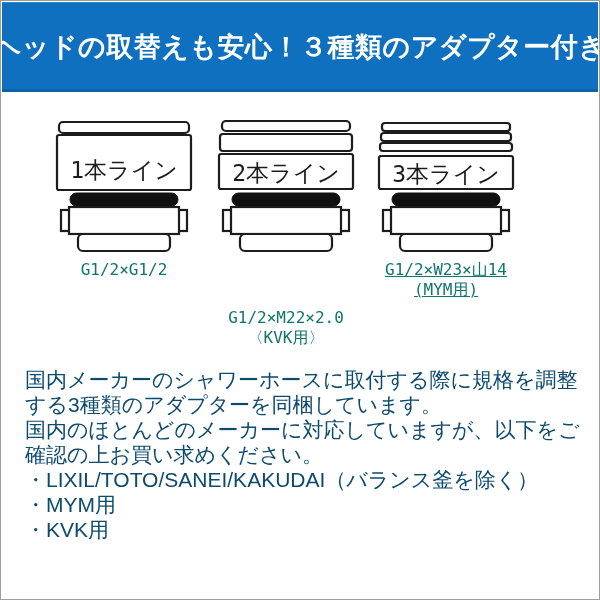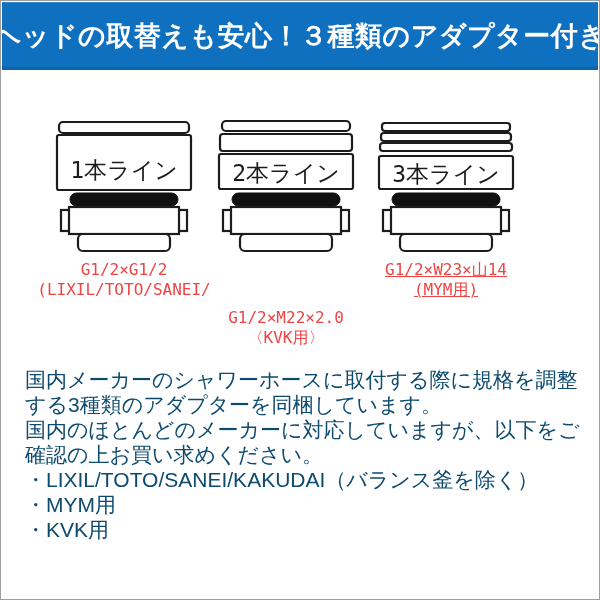--- a/index.html
+++ b/index.html
@@ -12,21 +12,21 @@
     position: relative;
     width: 598px; height: 598px;
     border: 1px solid #9e9e9e;
     background: #ffffff;
     overflow: hidden;
   }
   
   .header {
     position: absolute;
     left: 1px; right: 1px; top: 1px;
-    height: 68px;
+    height: 90px;
     background: #1070c0;
     box-shadow: inset 0 -3px 0 rgba(0,0,0,0.12), inset 0 1px 0 rgba(255,255,255,0.15);
     display: flex; align-items: center; justify-content: center;
   }
   .header-title {
     color: #ffffff;
     font-size: 27px;
     font-weight: bold;
     letter-spacing: 0.5px;
     white-space: nowrap;
@@ -45,21 +45,21 @@
   }
   
   .caption {
     position: absolute;
     top: 259px;
     width: 196px;
     text-align: center;
     font-family: "DejaVu Sans Mono", "Liberation Mono", monospace;
     font-size: 16px;
     line-height: 20px;
-    color: #ef4444;
+    color: #0f766e;
     white-space: nowrap;
   }
   .cap-a1 { left: 25px; }
   .cap-a2 { left: 187px; margin-top: 48px; }
   .cap-a3 { left: 347px; text-decoration: underline; }
   
   .description {
     position: absolute;
     left: 24px; top: 366px;
     width: 530px;
@@ -109,21 +109,20 @@
     <text class="adapter-label-text" x="70" y="63" text-anchor="middle">3本ライン</text>
     <rect class="oring" x="16" y="74" width="108" height="13" rx="6.5"></rect>
     <rect class="line-art" x="7" y="91" width="11" height="21"></rect>
     <rect class="line-art" x="122" y="91" width="11" height="21"></rect>
     <rect class="line-art" x="15" y="88" width="110" height="27"></rect>
     <rect class="line-art" x="24" y="115" width="92" height="17" rx="5"></rect>
   </svg>
 
   <div class="caption cap-a1">
     <div>G1/2×G1/2</div>
-    <div>(LIXIL/TOTO/SANEI/</div>
   </div>
   <div class="caption cap-a2">
     <div>G1/2×M22×2.0</div>
     <div>〈KVK用〉</div>
   </div>
   <div class="caption cap-a3">
     <div>G1/2×W23×山14</div>
     <div>(MYM用)</div>
   </div>
 

